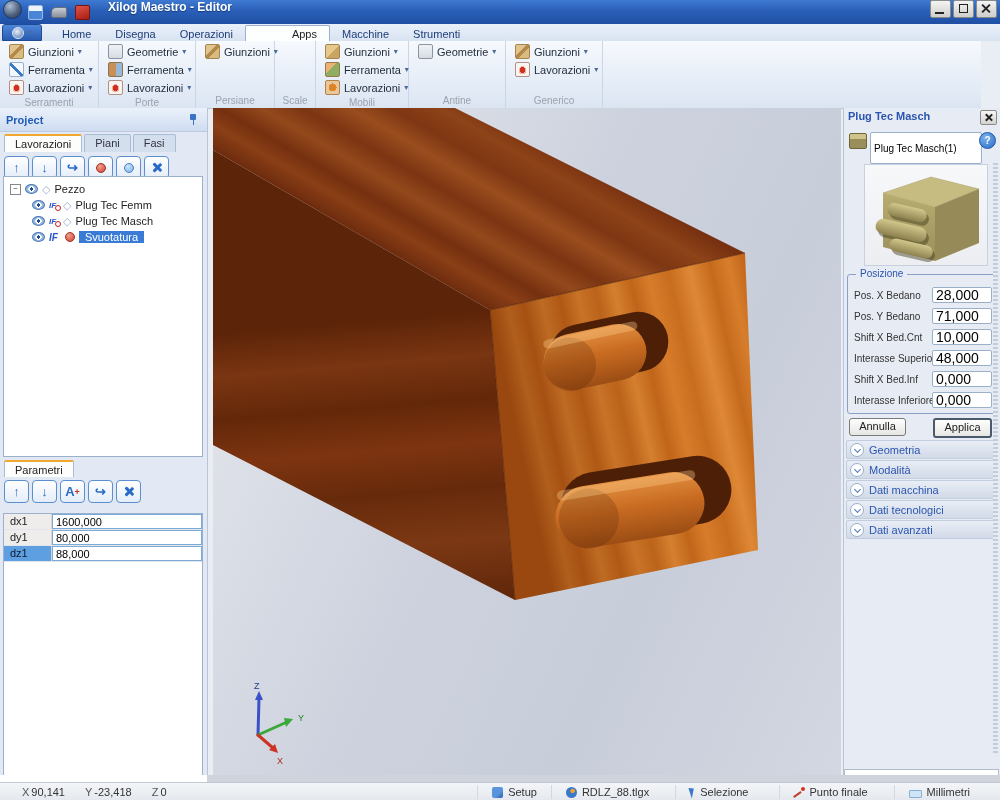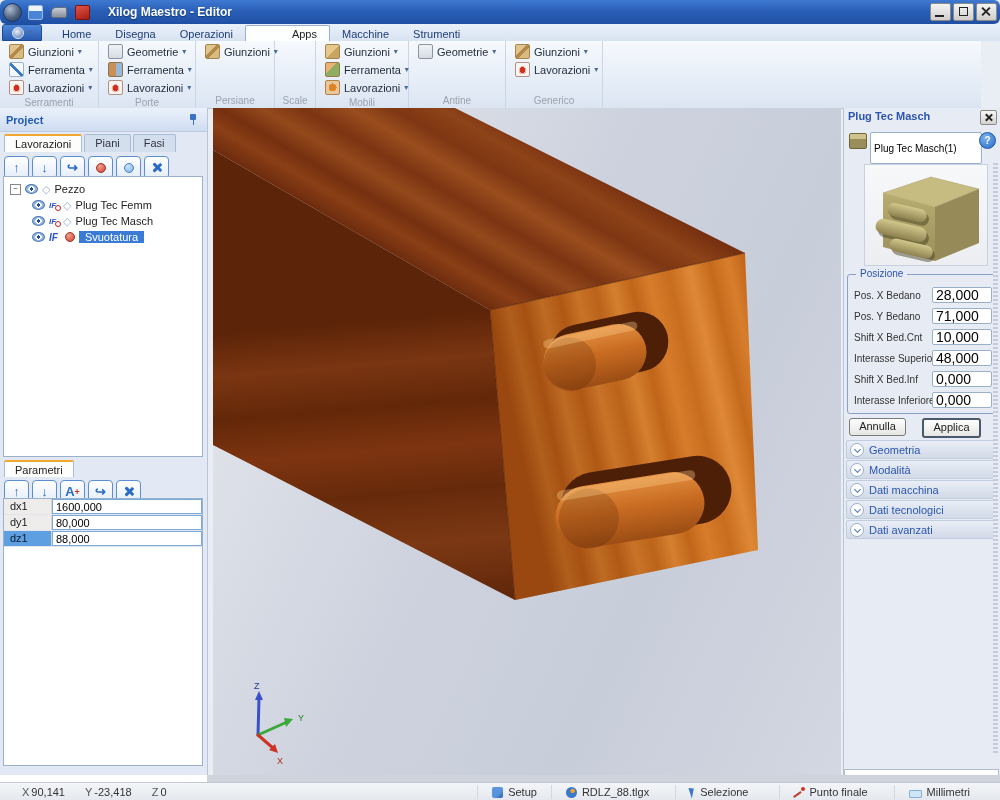--- a/index.html
+++ b/index.html
@@ -3,21 +3,21 @@
 <meta charset="utf-8">
 <style>
   html,body{margin:0;padding:0;}
   body{width:1000px;height:800px;position:relative;overflow:hidden;
        font-family:"Liberation Sans", sans-serif;font-size:11px;color:#222;
        background:#e9edf4;-webkit-font-smoothing:antialiased;}
   .abs{position:absolute;}
   
   .titlebar{left:0;top:0;width:1000px;height:24px;
     background:linear-gradient(180deg,#3f7ad1 0%,#2a5fb8 45%,#1f4fa4 100%);
-    display:flex;align-items:center;color:#fff;border-radius:6px;}
+    display:flex;color:#fff;}
   .orb{width:17px;height:17px;border-radius:50%;margin:0 6px 0 3px;
     background:radial-gradient(circle at 35% 30%,#aebdd4,#4a5c78 60%,#2a3a52);border:1px solid #1a3a6a;}
   .qat{display:flex;gap:8px;align-items:center;margin-right:18px;}
   .qicon{width:13px;height:13px;border-radius:2px;}
   .qi-save{background:linear-gradient(180deg,#eef4fb 40%,#4a86d8 40%);border:1px solid #9ab8e0;}
   .qi-undo{width:14px;height:9px;background:linear-gradient(180deg,#c8ccd4,#8a909c);border-radius:5px 2px 2px 2px;border:1px solid #6a7078;}
   .qi-doc{background:linear-gradient(160deg,#e05548,#a81c14);border:1px solid #7c120c;}
   .title-text{font-weight:bold;font-size:12px;text-shadow:0 1px 1px #123a74;}
   .wctrls{margin-left:auto;display:flex;gap:2px;margin-right:3px;}
   .wbtn{width:19px;height:16px;background:linear-gradient(180deg,#f4f4f2,#cfcecb);
@@ -79,21 +79,21 @@
     background:radial-gradient(circle at 50% 50%,#1a4a8a 0 1.5px,#ffffff 1.6px 3px,#9ab8dc 3.2px);}
   .dia{color:#9ab0d0;font-size:11px;flex:none;}
   .ifb{color:#2a55cc;font-size:8px;font-style:italic;font-weight:bold;position:relative;flex:none;margin-right:3px;}
   .ifb::after{content:"";position:absolute;right:-5px;bottom:-1px;width:4px;height:4px;border:1px solid #cc2020;border-radius:50%;background:#fff;}
   .ifb.big{font-size:10px;} .ifb.big::after{display:none;}
   .bulb{width:8px;height:8px;border-radius:50%;flex:none;border:1px solid #a03020;background:radial-gradient(circle at 35% 30%,#f0a090,#d04030);}
   .sel{background:#3a7bd5;color:#fff;padding:0 6px;}
   
   .prmtab{position:absolute;left:4px;top:352px;}
   .prmtools{position:absolute;left:4px;top:372px;display:flex;gap:3px;}
-  .prmtable{position:absolute;left:3px;top:390px;width:200px;height:268px;background:#fff;border:1px solid #9ab0cc;box-sizing:border-box;}
+  .prmtable{position:absolute;left:3px;top:405px;width:200px;height:268px;background:#fff;border:1px solid #9ab0cc;box-sizing:border-box;}
   .prow{display:flex;height:15px;border-bottom:1px solid #e2e6ec;}
   .pname{width:80px;background:#efedeb;border-right:1px solid #d8d5d2;padding:1px 0 0 6px;box-sizing:border-box;}
   .pname.selp{background:#5d9fe0;color:#0c1c30;}
   .pval{flex:1;margin:0;border:1px solid #7aaad8;background:#fff;font-family:"Liberation Sans",sans-serif;font-size:11px;padding:0 3px;}
   
   .viewport{left:213px;top:108px;width:628px;height:667px;
     background:linear-gradient(115deg,#e8eaee 0%,#cdd2de 45%,#c8cdda 70%,#d3d7e1 100%);}
   
   .rpanel{left:843px;top:108px;width:157px;height:667px;background:#e7ebf3;border-left:1px solid #b9c4d6;box-sizing:border-box;}
   .rtitle{position:absolute;left:4px;top:2px;color:#2a55b0;font-weight:bold;}
@@ -524,21 +524,21 @@
       <span class="fl">Shift X Bed.Inf</span>
       <input value="0,000" style="">
     </div>
     <div class="gfield" style="top:117px">
       <span class="fl">Interasse Inferiore</span>
       <input value="0,000" style="">
     </div>
   </div>
 
   <span class="btn3d" style="left:5px;top:310px;width:55px">Annulla</span>
-  <span class="btn3d" style="right:19px;top:310px;width:55px;border-width:2px;border-color:#4a5a6a">Applica</span>
+  <span class="btn3d" style="right:8px;top:310px;width:55px;border-width:2px;border-color:#4a5a6a">Applica</span>
 
   <div class="accordion">
     <div class="acc">
         <span class="accchev"></span>
         <span>Geometria</span>
       </div>
     <div class="acc">
         <span class="accchev"></span>
         <span>Modalità</span>
       </div>

